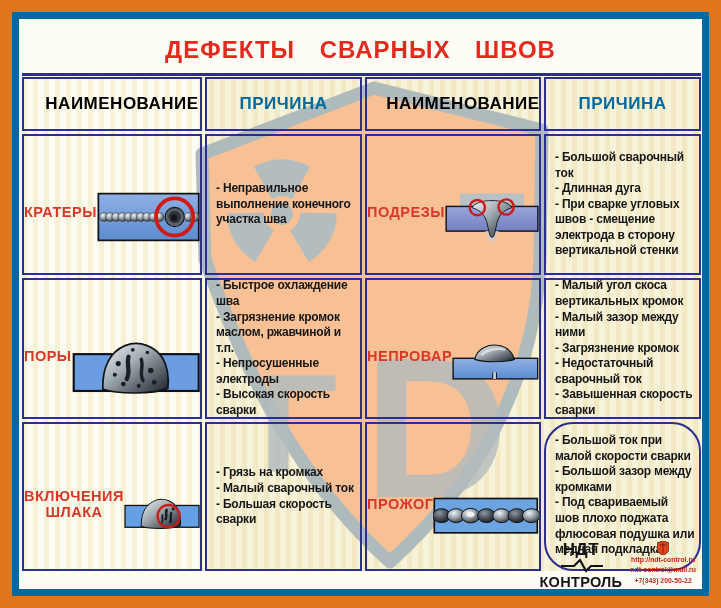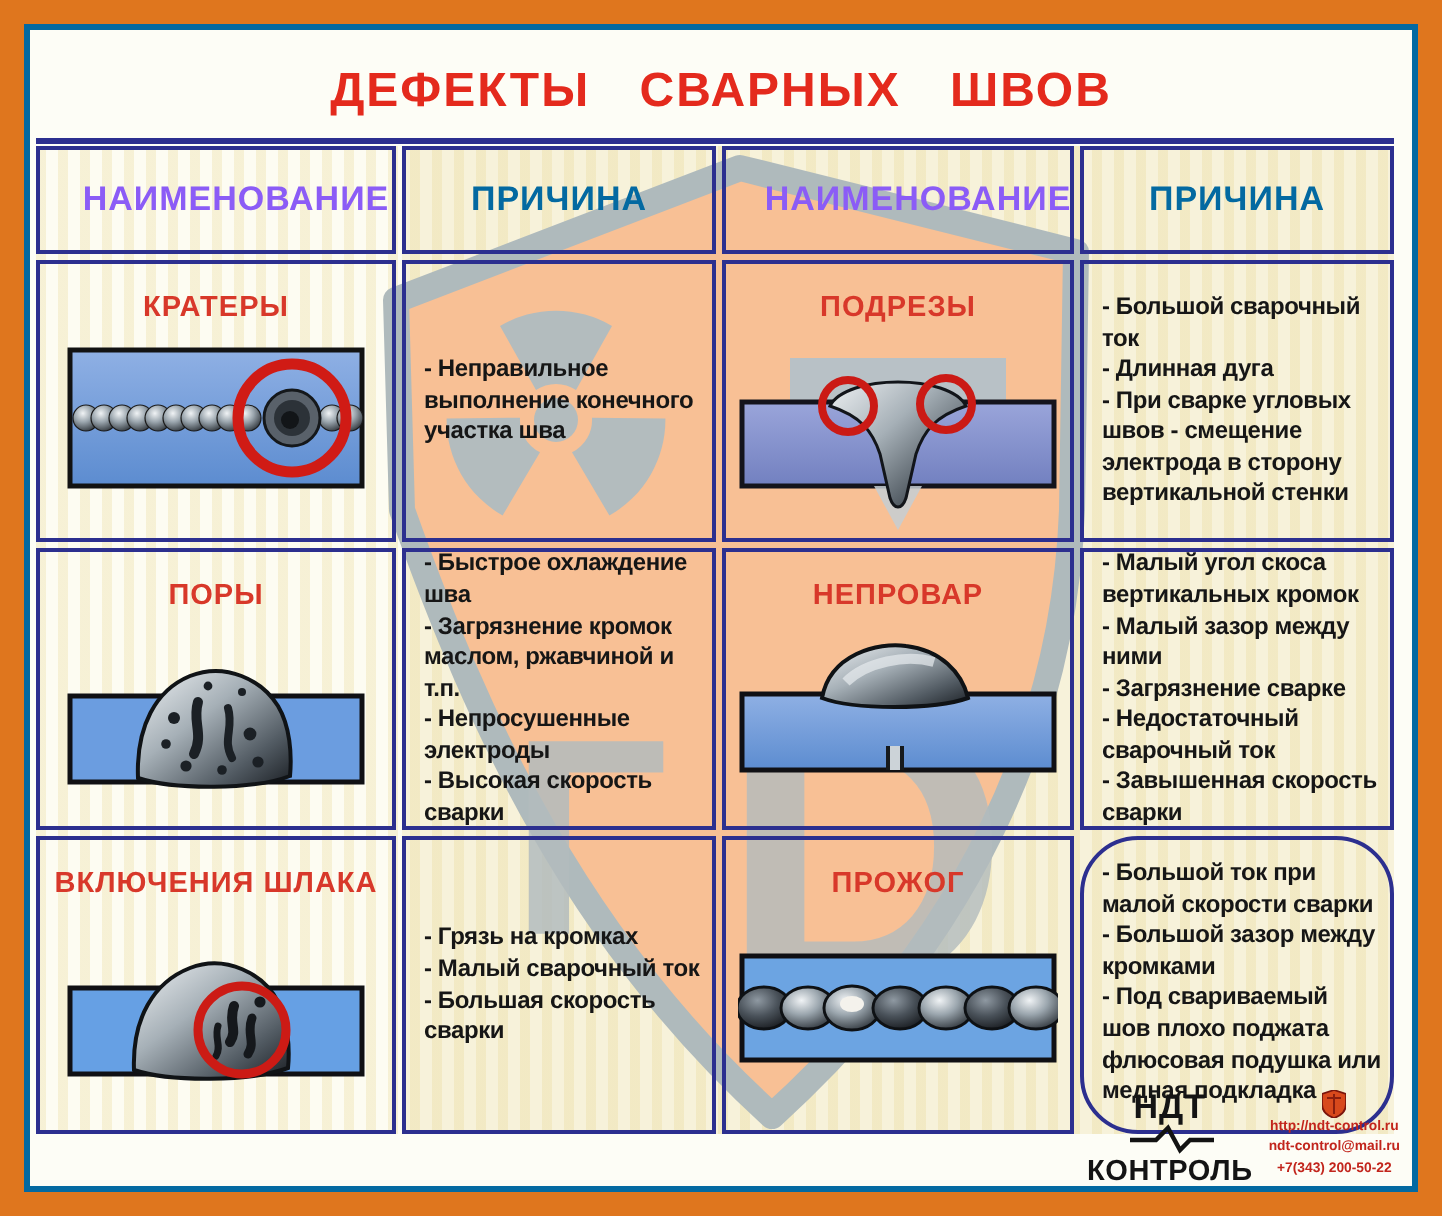--- a/index.html
+++ b/index.html
@@ -1,34 +1,34 @@
 <!DOCTYPE html>
 <html><head>
 <meta charset="utf-8">
 <style>
   html,body{margin:0;padding:0;background:#888;}
   .poster{position:relative;width:721px;height:608px;background:#df761e;overflow:hidden;
           font-family:"Liberation Sans",sans-serif;font-weight:bold;}
-  .inner{position:absolute;inset:12px;border:3px solid #0369a1;background:#fdfdf6;}
+  .inner{position:absolute;inset:12px;border:7px solid #0369a1;background:#fdfdf6;}
   .title{position:absolute;top:17px;left:0;right:0;text-align:center;
          font-size:24px;color:#e42a1d;letter-spacing:1px;word-spacing:17px;}
   .top-rule{position:absolute;left:3px;top:54px;width:679px;height:3px;background:#2c2f8f;}
   .table-bg{position:absolute;left:3px;top:58px;width:679px;height:494px;z-index:1;
      background-image:
        repeating-linear-gradient(90deg, rgba(230,212,140,.28) 0 5px, rgba(0,0,0,0) 5px 11px),
        linear-gradient(90deg,#fdfcf2 0 183px,#f7f2da 183px);}
   .watermark{position:absolute;left:0;top:0;z-index:2;pointer-events:none;}
   .grid{position:absolute;left:3px;top:58px;z-index:3;display:grid;
         grid-template-columns:180px 157px 176px 157px;
         grid-template-rows:54px 141px 141px 149px;gap:3px;}
   .cell{border:2px solid #2c2f8f;background:transparent;box-sizing:border-box;overflow:visible;}
   .hdr{display:flex;align-items:center;justify-content:center;font-size:17px;letter-spacing:.5px;}
-  .hdr.green{color:#8b5cf6;padding-left:20px;}
+  .hdr.green{color:#000000;padding-left:20px;}
   .hdr.red{color:#0369a1;}
-  .name{display:flex;flex-direction:column;align-items:center;padding-top:14px;}
+  .name{display:flex;align-items:center;padding-top:14px;}
   .dname{font-size:14.5px;color:#d8382a;letter-spacing:.5px;text-align:center;}
   .name svg{margin-top:11px;}
   .cause{display:flex;flex-direction:column;justify-content:center;padding:6px 4px 6px 9px;
          font-size:12px;line-height:1.3;color:#161616;letter-spacing:-.2px;}
   .cause.top{justify-content:flex-start;padding-top:9px;border-radius:29px;}
   .cl{margin:0;}
   .logo{position:absolute;right:6px;bottom:0px;z-index:4;display:flex;gap:8px;align-items:flex-start;}
   .logo-text{color:#141414;line-height:1;}
   .lt1{display:flex;align-items:center;font-size:17px;letter-spacing:.5px;flex-direction:column;}
   .lt1 svg{margin-left:2px;}
@@ -172,21 +172,21 @@
           <path d="M42 32 C46 10 70 4 84 6 C101 8 112 19 115 32 C98 38 58 38 42 32 Z" fill="url(#gDome)" stroke="#0f1215" stroke-width="2"></path>
           <path d="M54 24 C64 14 84 10 98 14" fill="none" stroke="#e7ebee" stroke-width="5" opacity=".7"></path>
           <rect x="74" y="56" width="9" height="12" fill="#ccd3d8"></rect>
           <rect x="74" y="56" width="2" height="12" fill="#161a1e"></rect>
           <rect x="81" y="56" width="2" height="12" fill="#161a1e"></rect>
         </svg>
       </div>
       <div class="cell cause">
         <div class="cl">- Малый угол скоса вертикальных кромок</div>
         <div class="cl">- Малый зазор между ними</div>
-        <div class="cl">- Загрязнение сварке</div>
+        <div class="cl">- Загрязнение кромок</div>
         <div class="cl">- Недостаточный сварочный ток</div>
         <div class="cl">- Завышенная скорость сварки</div>
       </div>
 
       <div class="cell name">
         <div class="dname">ВКЛЮЧЕНИЯ ШЛАКА</div>
         <svg width="150" height="80" viewBox="0 0 150 80">
           <rect x="2" y="33" width="146" height="43" fill="#66a0e4" stroke="#101014" stroke-width="2.5"></rect>
           <path d="M34 74 C33 48 44 30 62 23 C80 16 99 26 106 40 C111 50 112 63 111 73 C92 80 52 80 34 74 Z" fill="url(#gDome)" stroke="#101316" stroke-width="2"></path>
           <g stroke="#15181c" stroke-linecap="round" fill="none">

